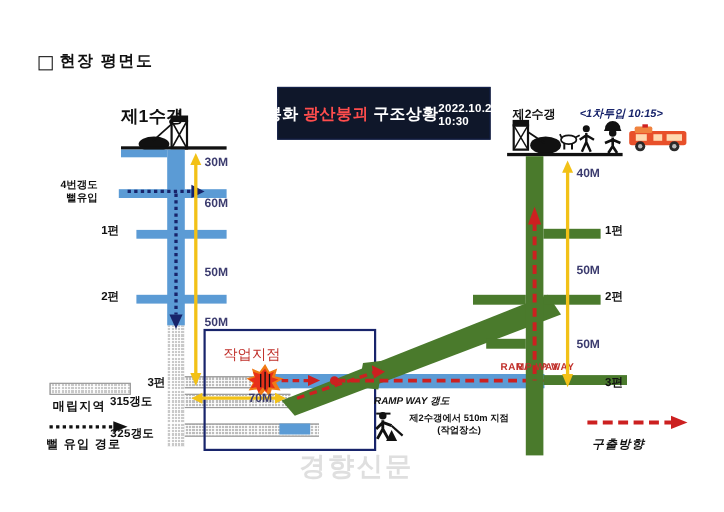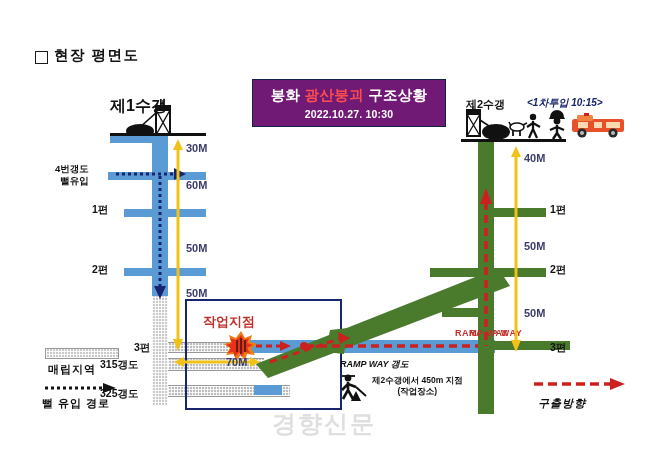--- a/index.html
+++ b/index.html
@@ -17,22 +17,22 @@
     border:1.6px solid #1a1a1a;background:#fff;
   }
   #hdr-title{
     left:54px;top:46px;font-size:14.5px;font-weight:bold;color:#111;
     letter-spacing:1.5px;white-space:nowrap;
   }
 
   
   #plate{
     left:252px;top:79px;width:192px;height:46px;
-    background:#701a75;border:1px solid #13204a;
-    display:flex;flex-direction:column;align-items:center;justify-content:center;
+    background:#0f172a;border:1px solid #13204a;
+    display:flex;flex-direction:row;align-items:center;justify-content:center;
   }
   #plate-main{font-size:14.5px;font-weight:bold;color:#ffffff;white-space:nowrap;letter-spacing:.3px;}
   #plate-main .hot{color:#ff4d4d;}
   #plate-date{font-size:10.5px;font-weight:bold;color:#ffffff;margin-top:3px;letter-spacing:.2px;}
 
   
   .ground{background:#111;height:3px;}
 
   
   .blue{background:#5b9bd5;}
@@ -48,21 +48,21 @@
     background:#c9c9c9;
     background-image:
       repeating-linear-gradient(0deg,rgba(255,255,255,.9) 0 1px,transparent 1px 3px),
       repeating-linear-gradient(90deg,rgba(255,255,255,.9) 0 1px,transparent 1px 3px);
   }
 
   
   .lvl{font-size:10.5px;font-weight:bold;color:#111;white-space:nowrap;}
   .dep{font-size:11px;font-weight:bold;color:#3b3b6e;white-space:nowrap;}
   .lbl-kr{font-size:9.5px;font-weight:bold;color:#111;white-space:nowrap;line-height:1.25;}
-  .red-kr{font-size:13px;font-weight:bold;color:#c0302b;white-space:nowrap;}
+  .red-kr{font-size:13px;font-weight:normal;color:#c0302b;white-space:nowrap;}
   .rampw{font-size:9px;font-weight:bold;color:#c0302b;white-space:nowrap;letter-spacing:.6px;}
   .smallkr{font-size:9px;font-weight:bold;color:#111;white-space:nowrap;font-style:italic;}
   .legkr{font-size:11px;font-weight:bold;color:#111;white-space:nowrap;letter-spacing:1px;}
   .note{font-size:8.5px;font-weight:bold;color:#111;white-space:nowrap;line-height:1.3;text-align:center;}
 
   
   #navybox{
     left:185px;top:299px;width:153px;height:107px;
     border:2px solid #18246b;background:transparent;
   }
@@ -142,21 +142,21 @@
     <svg width="14" height="125" viewBox="0 0 14 125">
       <line x1="7" y1="0" x2="7" y2="110" stroke="#18246b" stroke-width="3" stroke-dasharray="3,3"></line>
       <path d="M1 110 L13 110 L7 123 Z" fill="#18246b"></path>
     </svg>
   </div>
 
   <div class="abs lvl" style="left:92px;top:203px;">1편</div>
   <div class="abs lvl" style="left:92px;top:263px;">2편</div>
   <div class="abs lvl" style="left:134px;top:341px;">3편</div>
   <div class="abs lvl" style="left:100px;top:358px;">315갱도</div>
-  <div class="abs lvl" style="left:100px;top:387px;">325갱도</div>
+  <div class="abs lvl" style="left:100px;top:387px;font-family:Liberation Mono, monospace;">325갱도</div>
 
   <div class="abs" style="left:172px;top:139px;">
     <svg width="12" height="212" viewBox="0 0 12 212">
       <path d="M6 0 L11 11 L1 11 Z" fill="#f2c117"></path>
       <line x1="6" y1="8" x2="6" y2="202" stroke="#f2c117" stroke-width="3"></line>
       <path d="M6 212 L11 200 L1 200 Z" fill="#f2c117"></path>
     </svg>
   </div>
   <div class="abs dep" style="left:186px;top:142px;">30M</div>
   <div class="abs dep" style="left:186px;top:179px;">60M</div>
@@ -219,21 +219,21 @@
   <div class="abs" style="left:339px;top:374px;">
     <svg width="30" height="27" viewBox="0 0 30 27">
       <circle cx="9" cy="4" r="3.4" fill="#111"></circle>
       <path d="M3 2 L16 2" stroke="#111" stroke-width="1.8"></path>
       <path d="M9 8 L9 16 M9 10 L3 16 M9 10 L17 13 M9 16 L4 25 M9 16 L14 25" stroke="#111" stroke-width="2.6" fill="none"></path>
       <path d="M17 13 L27 22" stroke="#111" stroke-width="2"></path>
       <path d="M12 27 L22 27 L17 17 Z" fill="#111"></path>
     </svg>
   </div>
   <div class="abs note" style="left:372px;top:375px;text-align:center;">
-    <div>제2수갱에서 450m 지점</div>
+    <div>제2수갱에서 510m 지점</div>
     <div>(작업장소)</div>
   </div>
 
   <div class="abs" style="left:466px;top:94px;">
     <span class="lvl" style="font-size:11px;">제2수갱</span>
   </div>
   <div class="abs smallkr" style="left:527px;top:96px;font-size:10px;color:#18246b;">&lt;1차투입 10:15&gt;</div>
 
   <div class="abs" style="left:461px;top:106px;">
     <svg width="54" height="34" viewBox="0 0 54 34">

